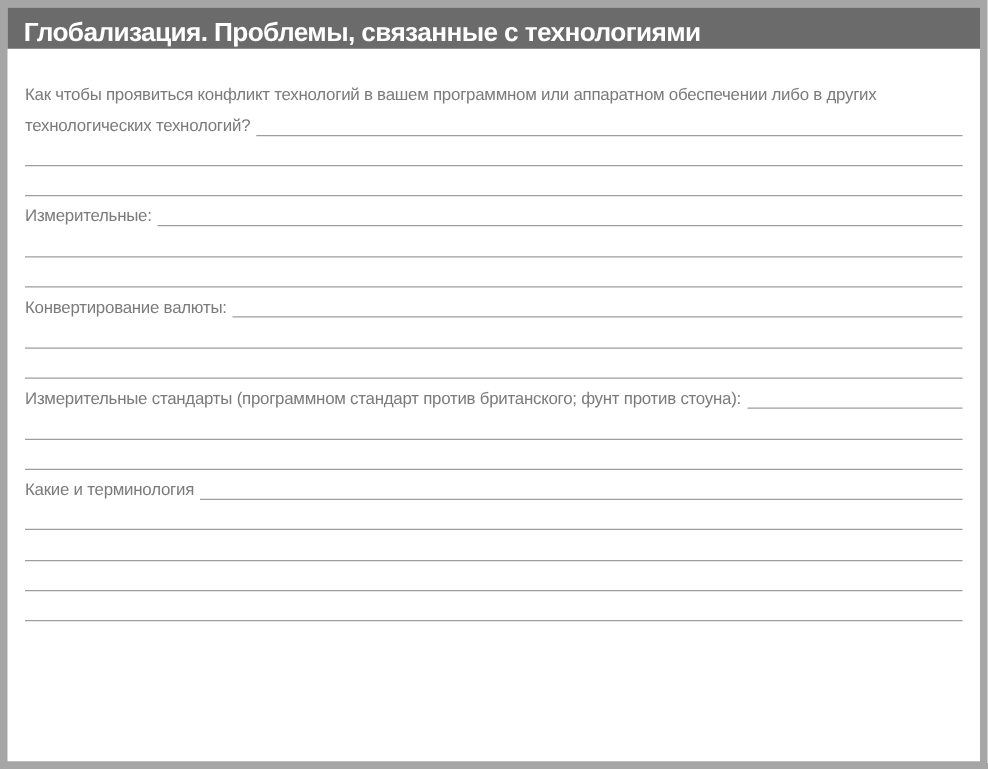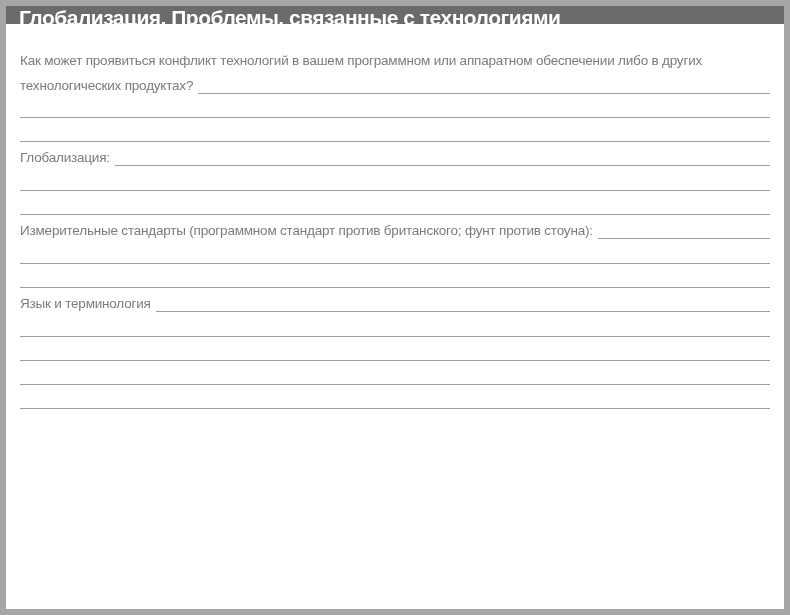--- a/index.html
+++ b/index.html
@@ -15,24 +15,24 @@
   }
   .sheet {
     position: absolute;
     left: 6px;
     top: 6px;
     width: 778px;
     height: 603px;
     background: #ffffff;
   }
   .header {
-    height: 18px;
+    height: 33px;
     background: #6b6b6b;
     display: flex;
-    align-items: flex-start;
+    align-items: flex-end;
     padding-left: 13px;
     box-sizing: border-box;
   }
   .header .title {
     color: #ffffff;
     font-weight: bold;
     font-size: 21px;
     letter-spacing: -0.5px;
     white-space: nowrap;
   }
@@ -67,65 +67,77 @@
 <div class="sheet">
 
   <div class="header">
     <span class="title">Глобализация. Проблемы, связанные с технологиями</span>
   </div>
 
   <div class="content">
 
     <div>
       <div class="row">
-        <span class="label">Как может проявиться конфликт технологий в вашем программном или аппаратном обеспечении либо в других</span>
+        <span class="label">Как чтобы проявиться конфликт технологий в вашем программном или аппаратном обеспечении либо в других</span>
       </div>
       <div class="row">
-        <span class="label">технологических продуктах?</span>
+        <span class="label">технологических технологий?</span>
         <span class="fill"></span>
       </div>
       <div class="row">
         <span class="fill full"></span>
       </div>
       <div class="row">
         <span class="fill full"></span>
       </div>
     </div>
 
     <div>
       <div class="row">
-        <span class="label">Глобализация:</span>
+        <span class="label">Измерительные:</span>
         <span class="fill"></span>
       </div>
       <div class="row">
         <span class="fill full"></span>
       </div>
       <div class="row">
         <span class="fill full"></span>
       </div>
     </div>
 
 
+    <div>
+      <div class="row">
+        <span class="label">Конвертирование валюты:</span>
+        <span class="fill"></span>
+      </div>
+      <div class="row">
+        <span class="fill full"></span>
+      </div>
+      <div class="row">
+        <span class="fill full"></span>
+      </div>
+    </div>
 
     <div>
       <div class="row">
         <span class="label">Измерительные стандарты (программном стандарт против британского; фунт против стоуна):</span>
         <span class="fill"></span>
       </div>
       <div class="row">
         <span class="fill full"></span>
       </div>
       <div class="row">
         <span class="fill full"></span>
       </div>
     </div>
 
     <div>
       <div class="row">
-        <span class="label">Язык и терминология</span>
+        <span class="label">Какие и терминология</span>
         <span class="fill"></span>
       </div>
       <div class="row">
         <span class="fill full"></span>
       </div>
       <div class="row">
         <span class="fill full"></span>
       </div>
     </div>
 

